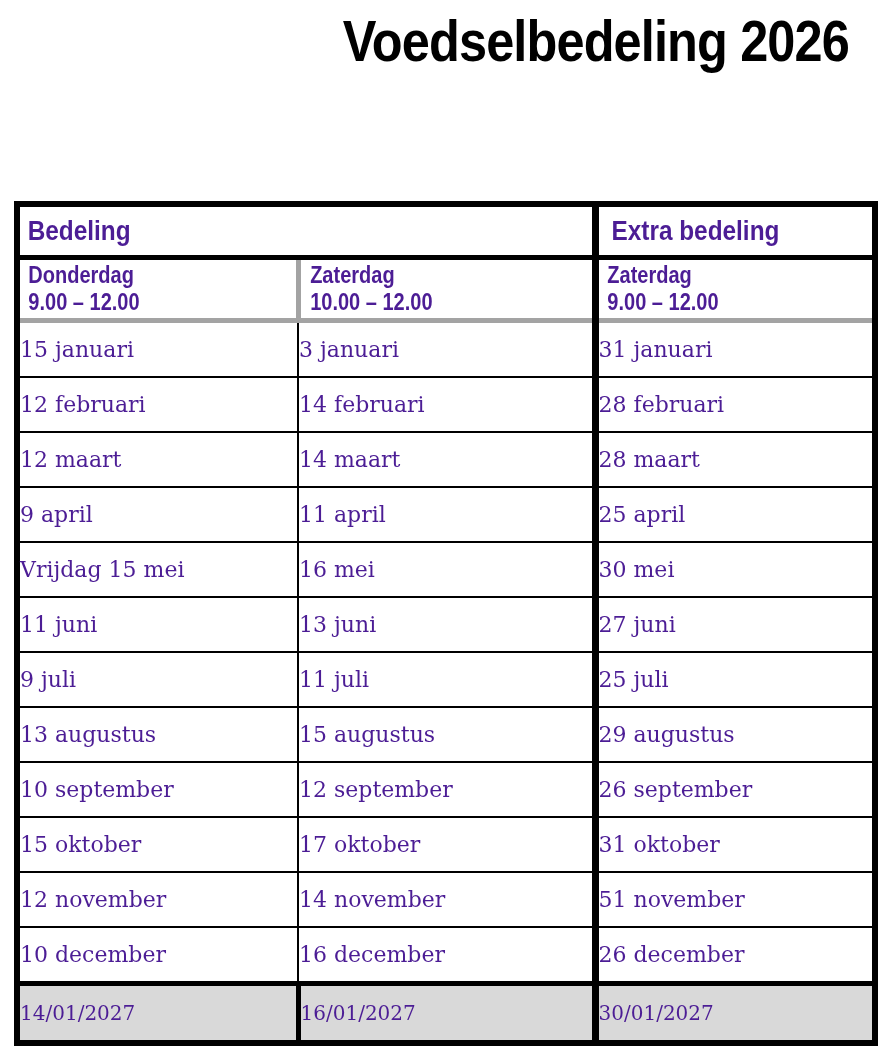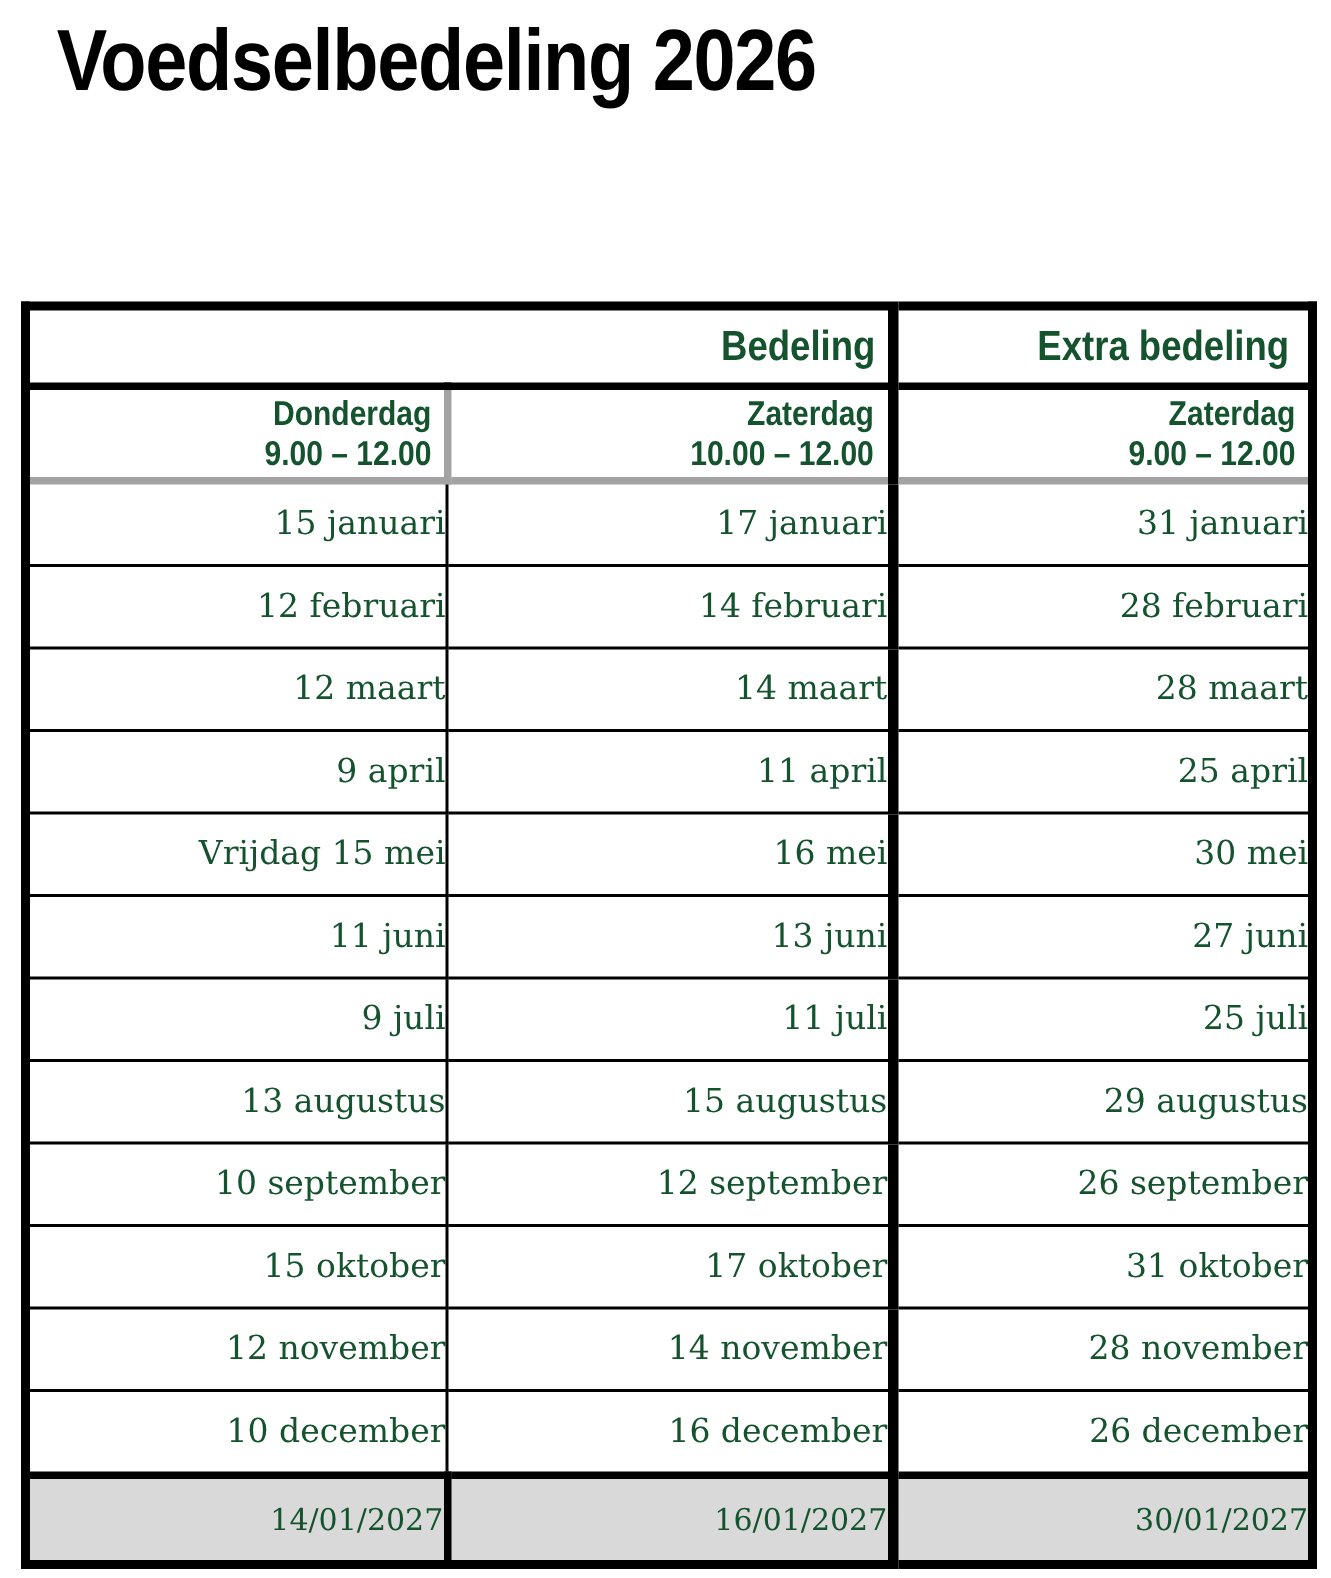--- a/index.html
+++ b/index.html
@@ -11,21 +11,21 @@
   .doc {
     width: 887px;
     height: 1052px;
     background: #ffffff;
     color: #000000;
     overflow: hidden;
     font-family: "Liberation Sans", sans-serif;
   }
   .page-title {
     margin: 10px 0 0 0;
-    text-align: left;
+    text-align: right;
     font-size: 58px;
     font-weight: bold;
     line-height: 1.08;
     letter-spacing: -1px;
     white-space: nowrap;
   }
   .cond {
     display: inline-block;
     transform: scaleX(0.87);
     transform-origin: 50% 50%;
@@ -36,23 +36,23 @@
     table-layout: fixed;
     width: 860px;
     margin: 128px 0 0 14px;
     border: 6px solid #000000;
   }
   col.c1 { width: 281px; }
   col.c2 { width: 297px; }
   col.c3 { width: 280px; }
   th, td {
     padding: 0;
-    text-align: right;
+    text-align: left;
     vertical-align: middle;
-    color: #14532d;
+    color: #4c1d95;
   }
   
   tr.group-row th {
     border: 5px solid #000000;
     height: 48px;
     font-size: 28px;
     font-weight: bold;
     font-family: "Liberation Sans", sans-serif;
   }
   tr.cols-row th {
@@ -117,21 +117,21 @@
       <th class="thick-left">
         <div class="cond">
           <div>Zaterdag</div>
           <div>9.00 – 12.00</div>
         </div>
       </th>
     </tr>
 
     <tr class="body-row">
       <td>15 januari</td>
-      <td>17 januari</td>
+      <td>3 januari</td>
       <td class="thick-left">31 januari</td>
     </tr>
     <tr class="body-row">
       <td>12 februari</td>
       <td>14 februari</td>
       <td class="thick-left">28 februari</td>
     </tr>
     <tr class="body-row">
       <td>12 maart</td>
       <td>14 maart</td>
@@ -168,21 +168,21 @@
       <td class="thick-left">26 september</td>
     </tr>
     <tr class="body-row">
       <td>15 oktober</td>
       <td>17 oktober</td>
       <td class="thick-left">31 oktober</td>
     </tr>
     <tr class="body-row">
       <td>12 november</td>
       <td>14 november</td>
-      <td class="thick-left">28 november</td>
+      <td class="thick-left">51 november</td>
     </tr>
     <tr class="body-row">
       <td>10 december</td>
       <td>16 december</td>
       <td class="thick-left">26 december</td>
     </tr>
 
     <tr class="footer-row">
       <td style="background: rgb(217, 217, 217);">14/01/2027</td>
       <td style="background: rgb(217, 217, 217);">16/01/2027</td>

